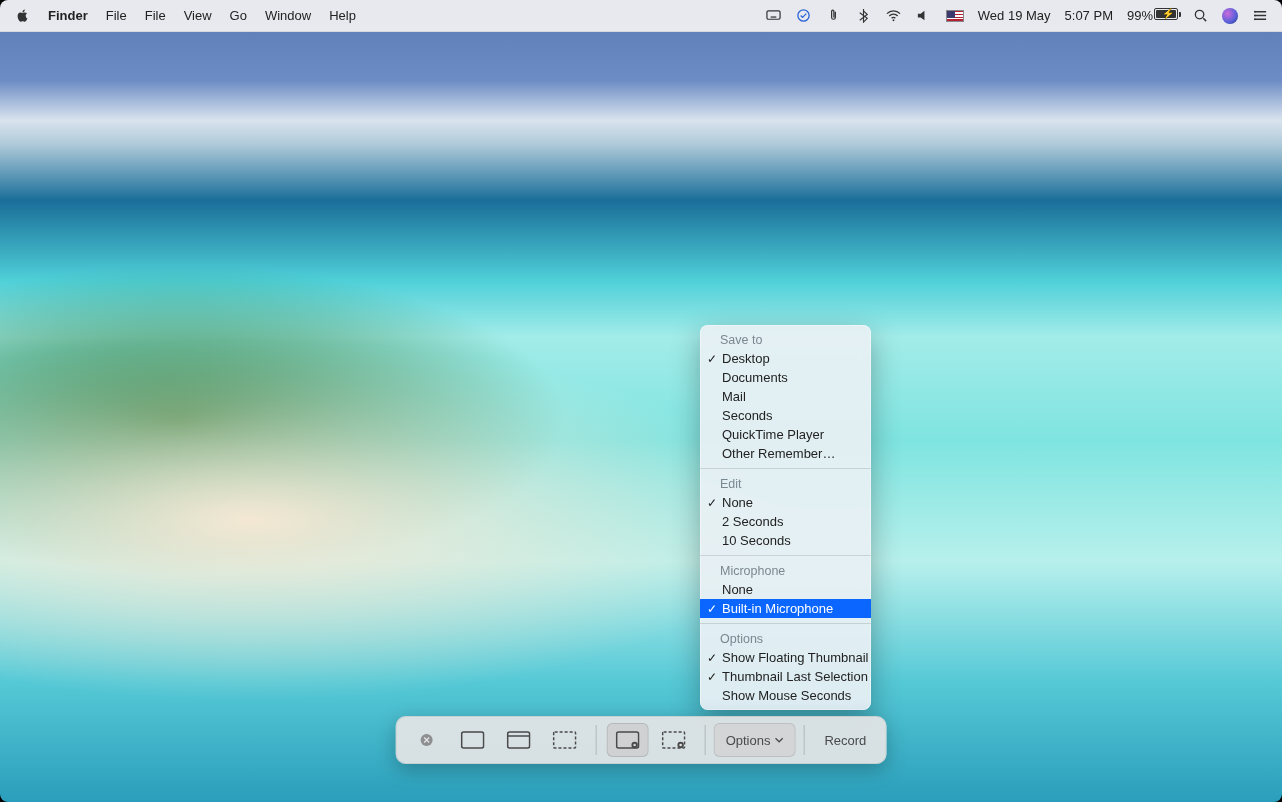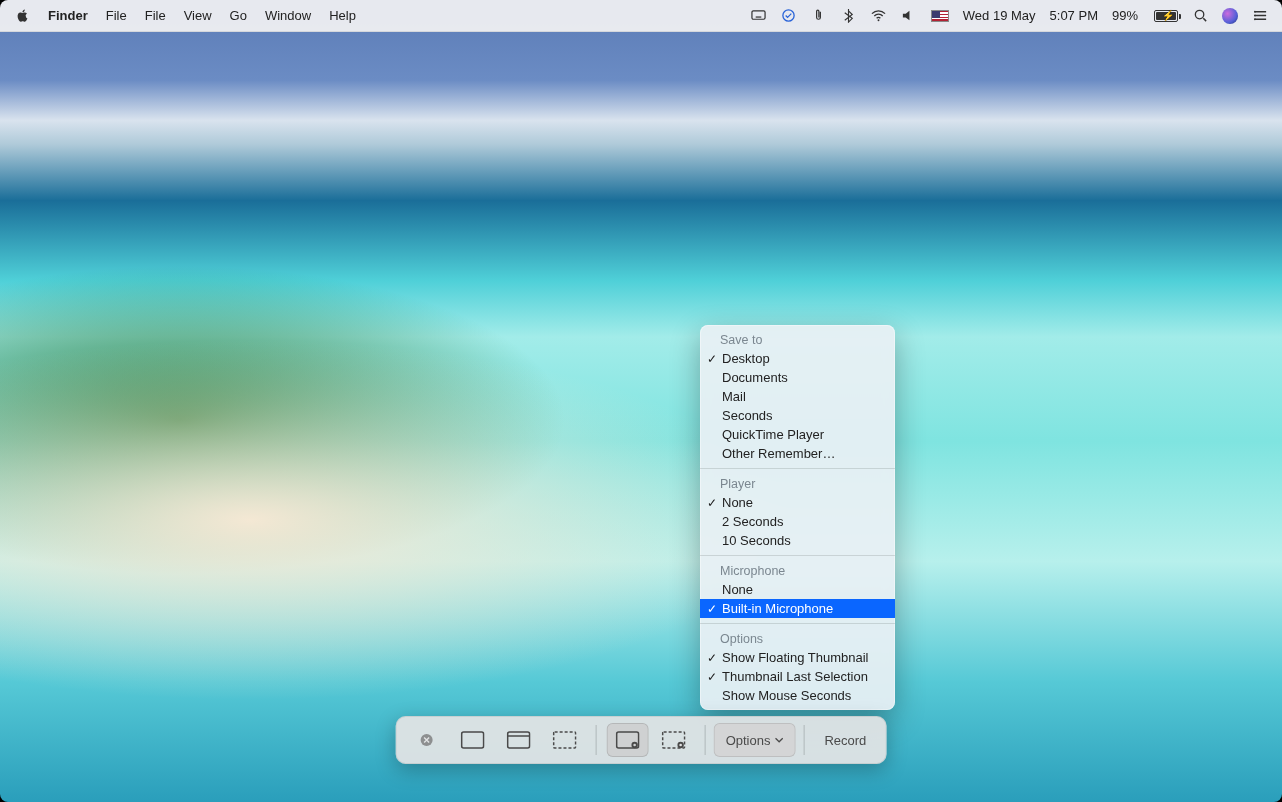--- a/index.html
+++ b/index.html
@@ -33,21 +33,21 @@
   padding:0 14px; font-size:13px; color:#222;
   border-bottom:1px solid rgba(0,0,0,0.08);
 }
 .menubar .left, .menubar .right { display:flex; align-items:center; gap:18px; }
 .menubar .right { gap:14px; }
 .menubar .app-name { font-weight:600; }
 .menubar .icon { display:inline-flex; align-items:center; justify-content:center; width:16px; height:16px; }
 .menubar svg { width:15px; height:15px; fill:#333; }
 .flag { width:18px; height:12px; background:linear-gradient(#b22234 0 14%, #fff 14% 28%, #b22234 28% 42%, #fff 42% 56%, #b22234 56% 70%, #fff 70% 84%, #b22234 84% 100%); position:relative; border:0.5px solid #888;}
 .flag::before { content:""; position:absolute; top:0; left:0; width:8px; height:7px; background:#3c3b6e; }
-.battery-pct { display:flex; align-items:center; gap:16px; }
+.battery-pct { display:flex; align-items:flex-start; gap:1px; }
 .battery-shell { width:24px; height:12px; border:1.3px solid #333; border-radius:2px; position:relative; }
 .battery-shell::after{ content:""; position:absolute; right:-4px; top:3px; width:2px; height:5px; background:#333; border-radius:0 1px 1px 0;}
 .battery-fill { position:absolute; left:1px; top:1px; bottom:1px; width:90%; background:#333; border-radius:1px;}
 .battery-bolt { position:absolute; left:7px; top:-1px; font-size:10px; color:#fff; text-shadow:0 0 1px #000;}
 .siri { width:16px; height:16px; border-radius:50%; background:radial-gradient(circle at 35% 35%, #cc6bdd, #5560d8 60%, #1a2a6c); }
 
 
 .toolbar {
   position:absolute; left:50%; transform:translateX(-50%); bottom:38px;
   height:48px; background:rgba(225,227,228,0.94); border-radius:10px;
@@ -63,21 +63,21 @@
 .toolbar .txtbtn {
   height:34px; padding:0 12px; border-radius:6px; font-size:13px; color:#4a4a4a;
   display:flex; align-items:center; gap:4px; cursor:default;
 }
 .toolbar .txtbtn.on { background:#d4d5d6; box-shadow:inset 0 0 0 1px rgba(0,0,0,0.1); }
 .toolbar svg { width:24px; height:18px; }
 .toolbar .close-icon svg { width:14px; height:14px; }
 
 
 .popup {
-  position:absolute; width:195px; left:700px; bottom:92px;
+  position:absolute; width:171px; left:700px; bottom:92px;
   background:rgba(233,240,244,0.92); border-radius:8px;
   box-shadow:0 10px 30px rgba(0,0,0,0.3), inset 0 0 0 1px rgba(255,255,255,0.4);
   padding:5px 0; font-size:13px; color:#222;
   backdrop-filter:blur(6px);
 }
 .popup .section-label { padding:3px 20px 2px; color:#7b8790; font-size:12.5px; }
 .popup .item { padding:2px 10px 2px 22px; position:relative; white-space:nowrap; }
 .popup .item .check { position:absolute; left:7px; top:3px; font-size:12px; }
 .popup .item.highlight { background:#0a66ff; color:#fff; }
 .popup .divider { height:1px; background:rgba(0,0,0,0.12); margin:5px 0; }
@@ -173,21 +173,21 @@
   <div class="popup">
 
   <div class="section-label">Save to</div>
       <div class="item"><span class="check">✓</span><span>Desktop</span></div>
       <div class="item"><span>Documents</span></div>
       <div class="item"><span>Mail</span></div>
       <div class="item"><span>Seconds</span></div>
       <div class="item"><span>QuickTime Player</span></div>
       <div class="item"><span>Other Remember…</span></div>
       <div class="divider"></div>
-      <div class="section-label">Player</div>
+      <div class="section-label">Edit</div>
       <div class="item"><span class="check">✓</span><span>None</span></div>
       <div class="item"><span>2 Seconds</span></div>
       <div class="item"><span>10 Seconds</span></div>
       <div class="divider"></div>
       <div class="section-label">Microphone</div>
       <div class="item"><span>None</span></div>
       <div class="item highlight"><span class="check">✓</span><span>Built-in Microphone</span></div>
       <div class="divider"></div>
       <div class="section-label">Options</div>
       <div class="item"><span class="check">✓</span><span>Show Floating Thumbnail</span></div>

